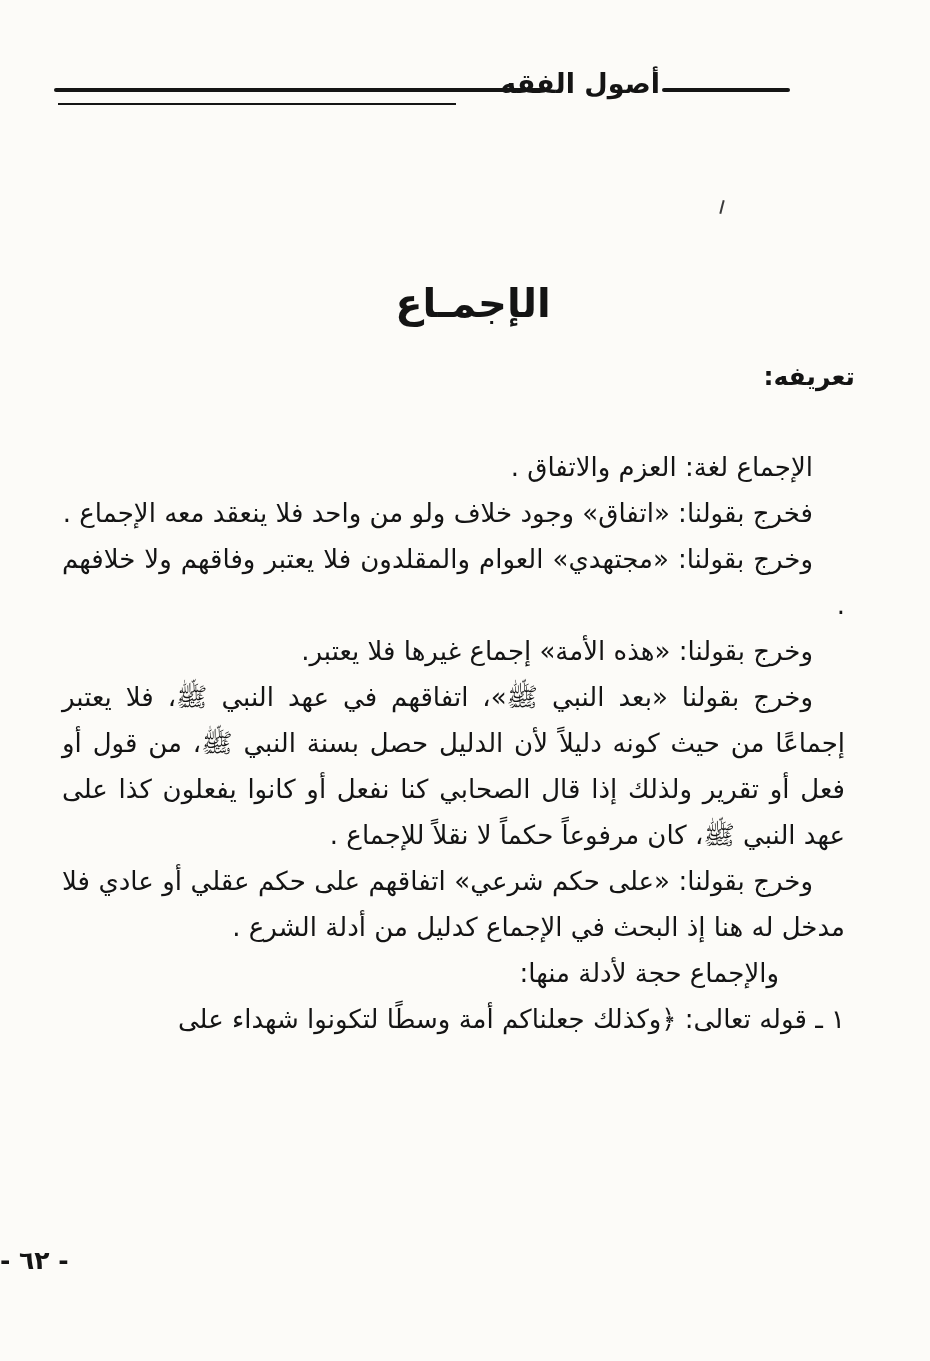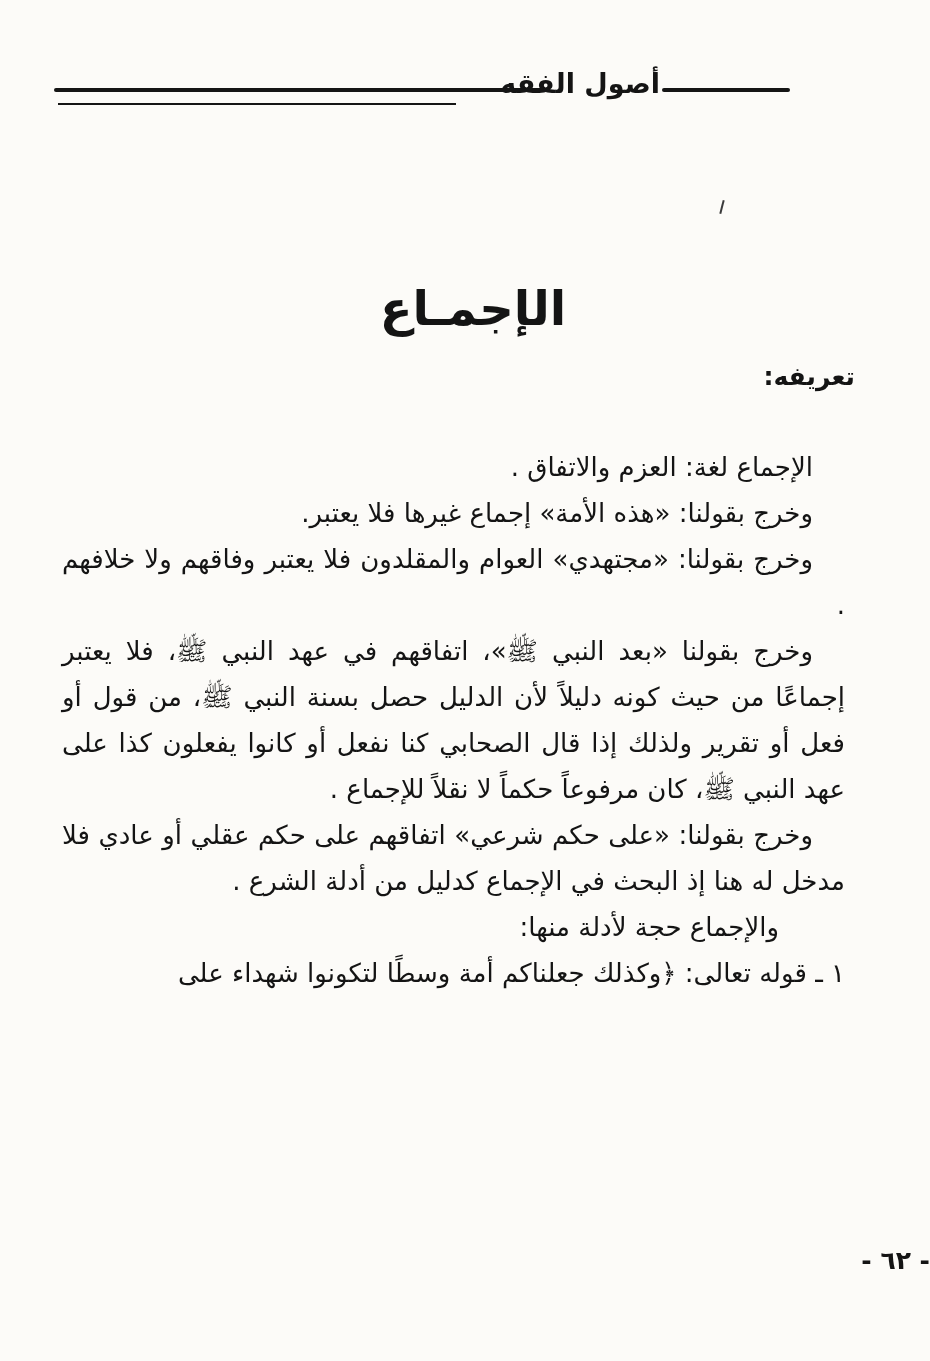--- a/index.html
+++ b/index.html
@@ -29,44 +29,43 @@
   
   .scan-mark {
     position: absolute; top: 200px; left: 721px;
     width: 2px; height: 14px; background: #3a3a3a;
     transform: rotate(14deg);
   }
 
   .doc-title {
     position: absolute; top: 280px; left: 16px; right: 0;
     margin: 0; text-align: center;
-    font-size: 48px; font-weight: bold; letter-spacing: 1px;
+    font-size: 40px; font-weight: bold; letter-spacing: 1px;
   }
 
   .section-heading {
     position: absolute; top: 362px; right: 75px;
     margin: 0; font-size: 25px; font-weight: bold;
   }
 
   .body-text {
     position: absolute; top: 400px; right: 85px; left: 62px;
     font-size: 26px; line-height: 46px;
     text-align: justify;
     margin-top: 44px;
   }
   .body-text p { margin: 0; text-indent: 32px; }
   .body-text p.wide-indent { text-indent: 66px; }
   .body-text p.no-indent { text-indent: 0; }
   .verse { font-weight: normal; }
 
   .page-number {
     position: absolute; top: 1246px; left: 0; right: 0;
-    text-align: right; font-size: 25px; font-weight: bold;
+    text-align: left; font-size: 25px; font-weight: bold;
     letter-spacing: 2px;
-    padding-left: 44px;
   }
 </style>
 </head>
 <body>
 
 <div class="page">
 
   <div>
     <span class="rule rule-right"></span>
     <span class="header-title">أصول الفقه</span>
@@ -75,22 +74,23 @@
   </div>
 
   <span class="scan-mark"></span>
 
   <h1 class="doc-title">الإجمـاع</h1>
 
   <h2 class="section-heading">تعريفه:</h2>
 
   <div class="body-text">
     <p>الإجماع لغة: العزم والاتفاق .</p>
+    <p>فخرج بقولنا: «اتفاق» وجود خلاف ولو من واحد فلا ينعقد معه الإجماع .</p>
+    <p>وخرج بقولنا: «مجتهدي» العوام والمقلدون فلا يعتبر وفاقهم ولا خلافهم .</p>
     <p>وخرج بقولنا: «هذه الأمة» إجماع غيرها فلا يعتبر.</p>
-    <p>وخرج بقولنا: «مجتهدي» العوام والمقلدون فلا يعتبر وفاقهم ولا خلافهم .</p>
     <p>وخرج بقولنا «بعد النبي ﷺ»، اتفاقهم في عهد النبي ﷺ، فلا يعتبر إجماعًا من حيث كونه دليلاً لأن الدليل حصل بسنة النبي ﷺ، من قول أو فعل أو تقرير ولذلك إذا قال الصحابي كنا نفعل أو كانوا يفعلون كذا على عهد النبي ﷺ، كان مرفوعاً حكماً لا نقلاً للإجماع .</p>
     <p>وخرج بقولنا: «على حكم شرعي» اتفاقهم على حكم عقلي أو عادي فلا مدخل له هنا إذ البحث في الإجماع كدليل من أدلة الشرع .</p>
     <p class="wide-indent">والإجماع حجة لأدلة منها:</p>
     <p class="no-indent">
       <span>١ ـ قوله تعالى: </span><span class="verse">﴿وكذلك جعلناكم أمة وسطًا لتكونوا شهداء على</span>
     </p>
   </div>
 
   <div class="page-number">- ٦٢ -</div>
 

